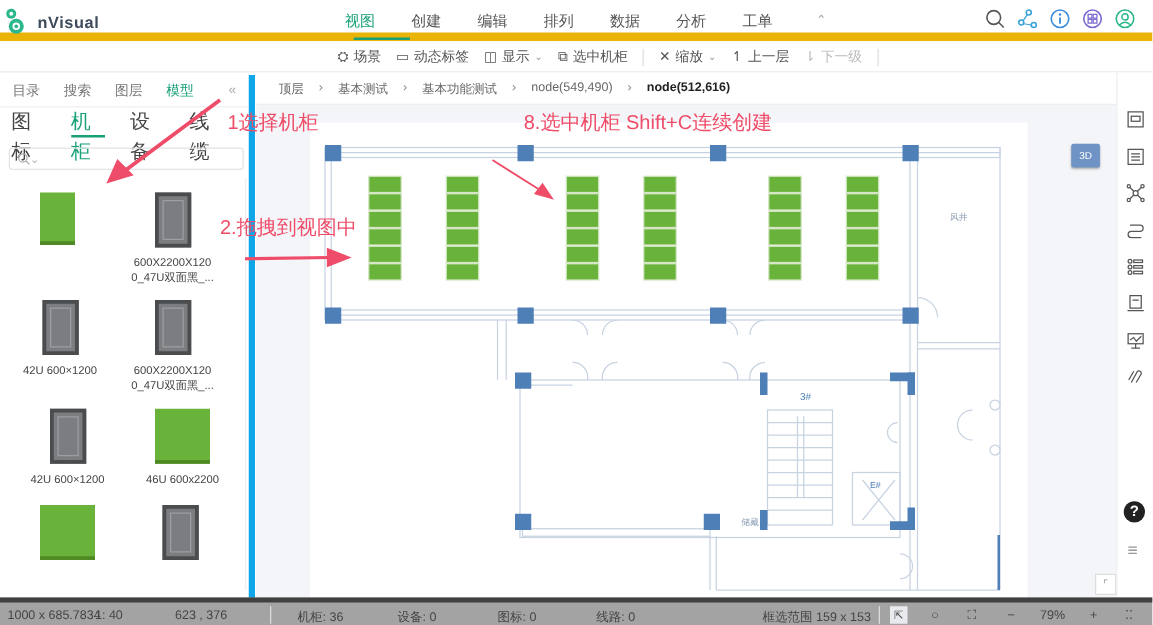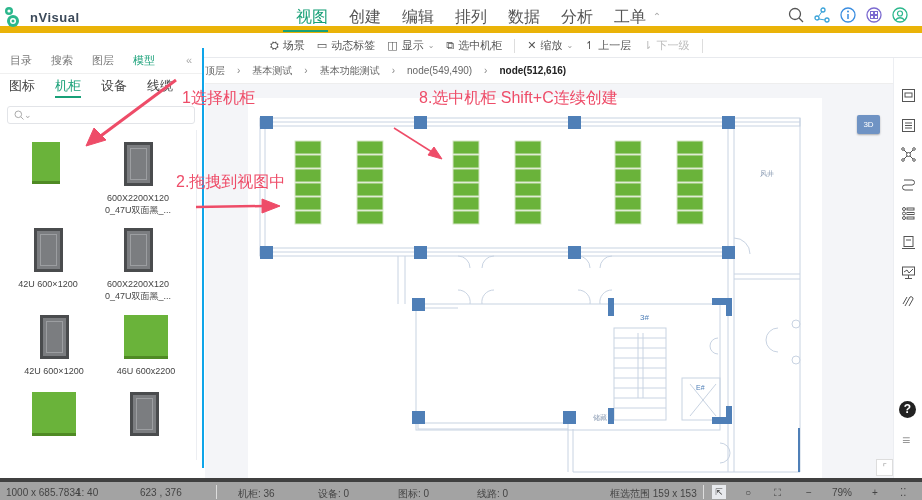--- a/index.html
+++ b/index.html
@@ -1,51 +1,51 @@
 <!DOCTYPE html>
 <html><head>
 <meta charset="utf-8">
 <style>
 *{box-sizing:border-box;margin:0;padding:0}
 body{width:922px;height:500px;overflow:hidden;font-family:"Liberation Sans","DejaVu Sans",sans-serif;background:#fff;color:#333;position:relative;font-size:12px}
 .topbar{position:absolute;left:0;top:0;width:922px;height:33px;background:#fff;border-bottom:7px solid #eab308}
 .logo{position:absolute;left:4px;top:6px;display:flex;align-items:center;gap:8px}
 .logo-text{font-size:13px;font-weight:bold;color:#3c4a5a;letter-spacing:.5px}
 .menu{position:absolute;left:276px;top:0;height:33px;display:flex}
-.menu-item{width:52px;margin-right:1px;text-align:right;line-height:34px;font-size:16px;color:#555;cursor:pointer;position:relative}
+.menu-item{width:52px;margin-right:1px;text-align:left;line-height:34px;font-size:12px;color:#555;cursor:pointer;position:relative}
 .menu-item.active{color:#18a078}
 .menu-item.active:after{content:"";position:absolute;left:7px;right:0;bottom:1px;height:2px;background:#18a078}
 .collapse-up{width:20px;text-align:center;line-height:34px;color:#aaa;font-size:10px}
 .top-icons{position:absolute;right:14px;top:7px;display:flex;gap:10px}
 .top-icons span{width:16px;height:16px;display:inline-block}
 .toolbar{position:absolute;left:0;top:33px;width:922px;height:25px;background:#fff;border-bottom:1px solid #e8eaee}
 .tools{position:absolute;left:270px;top:0;display:flex;height:25px;align-items:center;font-size:11px;color:#555}
 .tool{display:flex;align-items:center;gap:4px;margin-right:12px;cursor:pointer}
 .tool.disabled{color:#bbb}
 .tsep{width:1px;height:14px;background:#ddd;margin-right:12px}
-.sidebar{position:absolute;left:0;top:48px;width:204px;height:420px;background:#fff;border-right:2px solid #0ea5e9}
+.sidebar{position:absolute;left:0;top:60px;width:204px;height:420px;background:#fff;border-right:5px solid #0ea5e9}
 .stabs{display:flex;height:26px;align-items:center;padding-left:10px;border-bottom:1px solid #f0f0f0}
 .stab{margin-right:19px;font-size:11px;color:#777;cursor:pointer}
 .stab.active{color:#18a078}
 .stab-collapse{position:absolute;right:10px;top:6px;color:#aaa;font-size:11px}
 .ctabs{display:flex;height:24px;align-items:center;padding-left:9px}
-.ctab{margin-right:20px;font-size:13px;color:#444;position:relative;height:24px;line-height:24px;cursor:pointer}
+.ctab{margin-right:20px;font-size:16px;color:#444;position:relative;height:24px;line-height:24px;cursor:pointer}
 .ctab.active{color:#18a078}
 .ctab.active:after{content:"";position:absolute;left:0;right:0;bottom:0;height:2px;background:#18a078}
 .searchbox{position:absolute;left:7px;top:58px;width:188px;height:18px;border:1px solid #e2e4e8;border-radius:3px;display:flex;align-items:center;padding:0 6px;font-size:10px;color:#bbb}
 .searchbox .ph{margin-left:5px;flex:1}
 .grid{position:absolute;left:0;top:90px;width:200px}
 .model{position:absolute;width:92px;text-align:center;cursor:pointer}
 .model .lbl{font-size:9px;color:#444;line-height:12px;margin-top:6px}
 .thumb-green{background:#6ab33a;border-bottom:3px solid #4f8a24;margin:0 auto}
 .thumb-gray{background:#7b7d80;border:3px solid #4a4c4e;margin:0 auto;position:relative}
 .thumb-gray:before{content:"";position:absolute;left:3px;top:3px;right:3px;bottom:3px;border:1px solid #9c9ea1}
 .sscroll{position:absolute;left:196px;top:82px;width:6px;height:330px;border-left:1px solid #eceef2}
 .more-btn{position:absolute;left:6px;top:390px;width:191px;height:22px;background:#1aab7e;border-radius:3px;color:#fff;text-align:center;line-height:22px;font-size:10px;cursor:pointer}
-.breadcrumb{position:absolute;left:205px;top:58px;width:688px;height:26px;background:#fff;display:flex;align-items:center;font-size:10px;color:#666;border-bottom:1px solid #eee}
+.breadcrumb{position:absolute;left:205px;top:58px;width:688px;height:26px;background:#fff;display:flex;align-items:center;padding-left:18px;font-size:10px;color:#666;border-bottom:1px solid #eee}
 .breadcrumb .sep{margin:0 12px;color:#888}
 .breadcrumb .last{color:#222;font-weight:bold}
 .canvas{position:absolute;left:205px;top:84px;width:688px;height:394px;background:#f4f5f8}
 .paper{position:absolute;left:43px;top:14px;width:574px;height:380px;background:#fff}
 .btn3d{position:absolute;left:652px;top:31px;width:23px;height:19px;background:#6f93c4;border-radius:2px;color:#fff;font-size:8px;text-align:center;line-height:19px;box-shadow:0 1px 2px rgba(0,0,0,.3);cursor:pointer}
 .corner-btn{position:absolute;left:671px;top:375px;width:17px;height:17px;background:#fff;border:1px solid #ddd;font-size:9px;color:#999;text-align:center;line-height:15px}
 .rightbar{position:absolute;left:893px;top:58px;width:29px;height:420px;background:#fff;border-left:1px solid #eceef2}
 .ricon{position:absolute;left:7px;width:15px;height:15px;cursor:pointer}
 .status{position:absolute;left:0;top:478px;width:922px;height:22px;background:#a3a3a3;border-top:4px solid #404040;font-size:10px;color:#444}
 .status span{position:absolute;top:5px}

